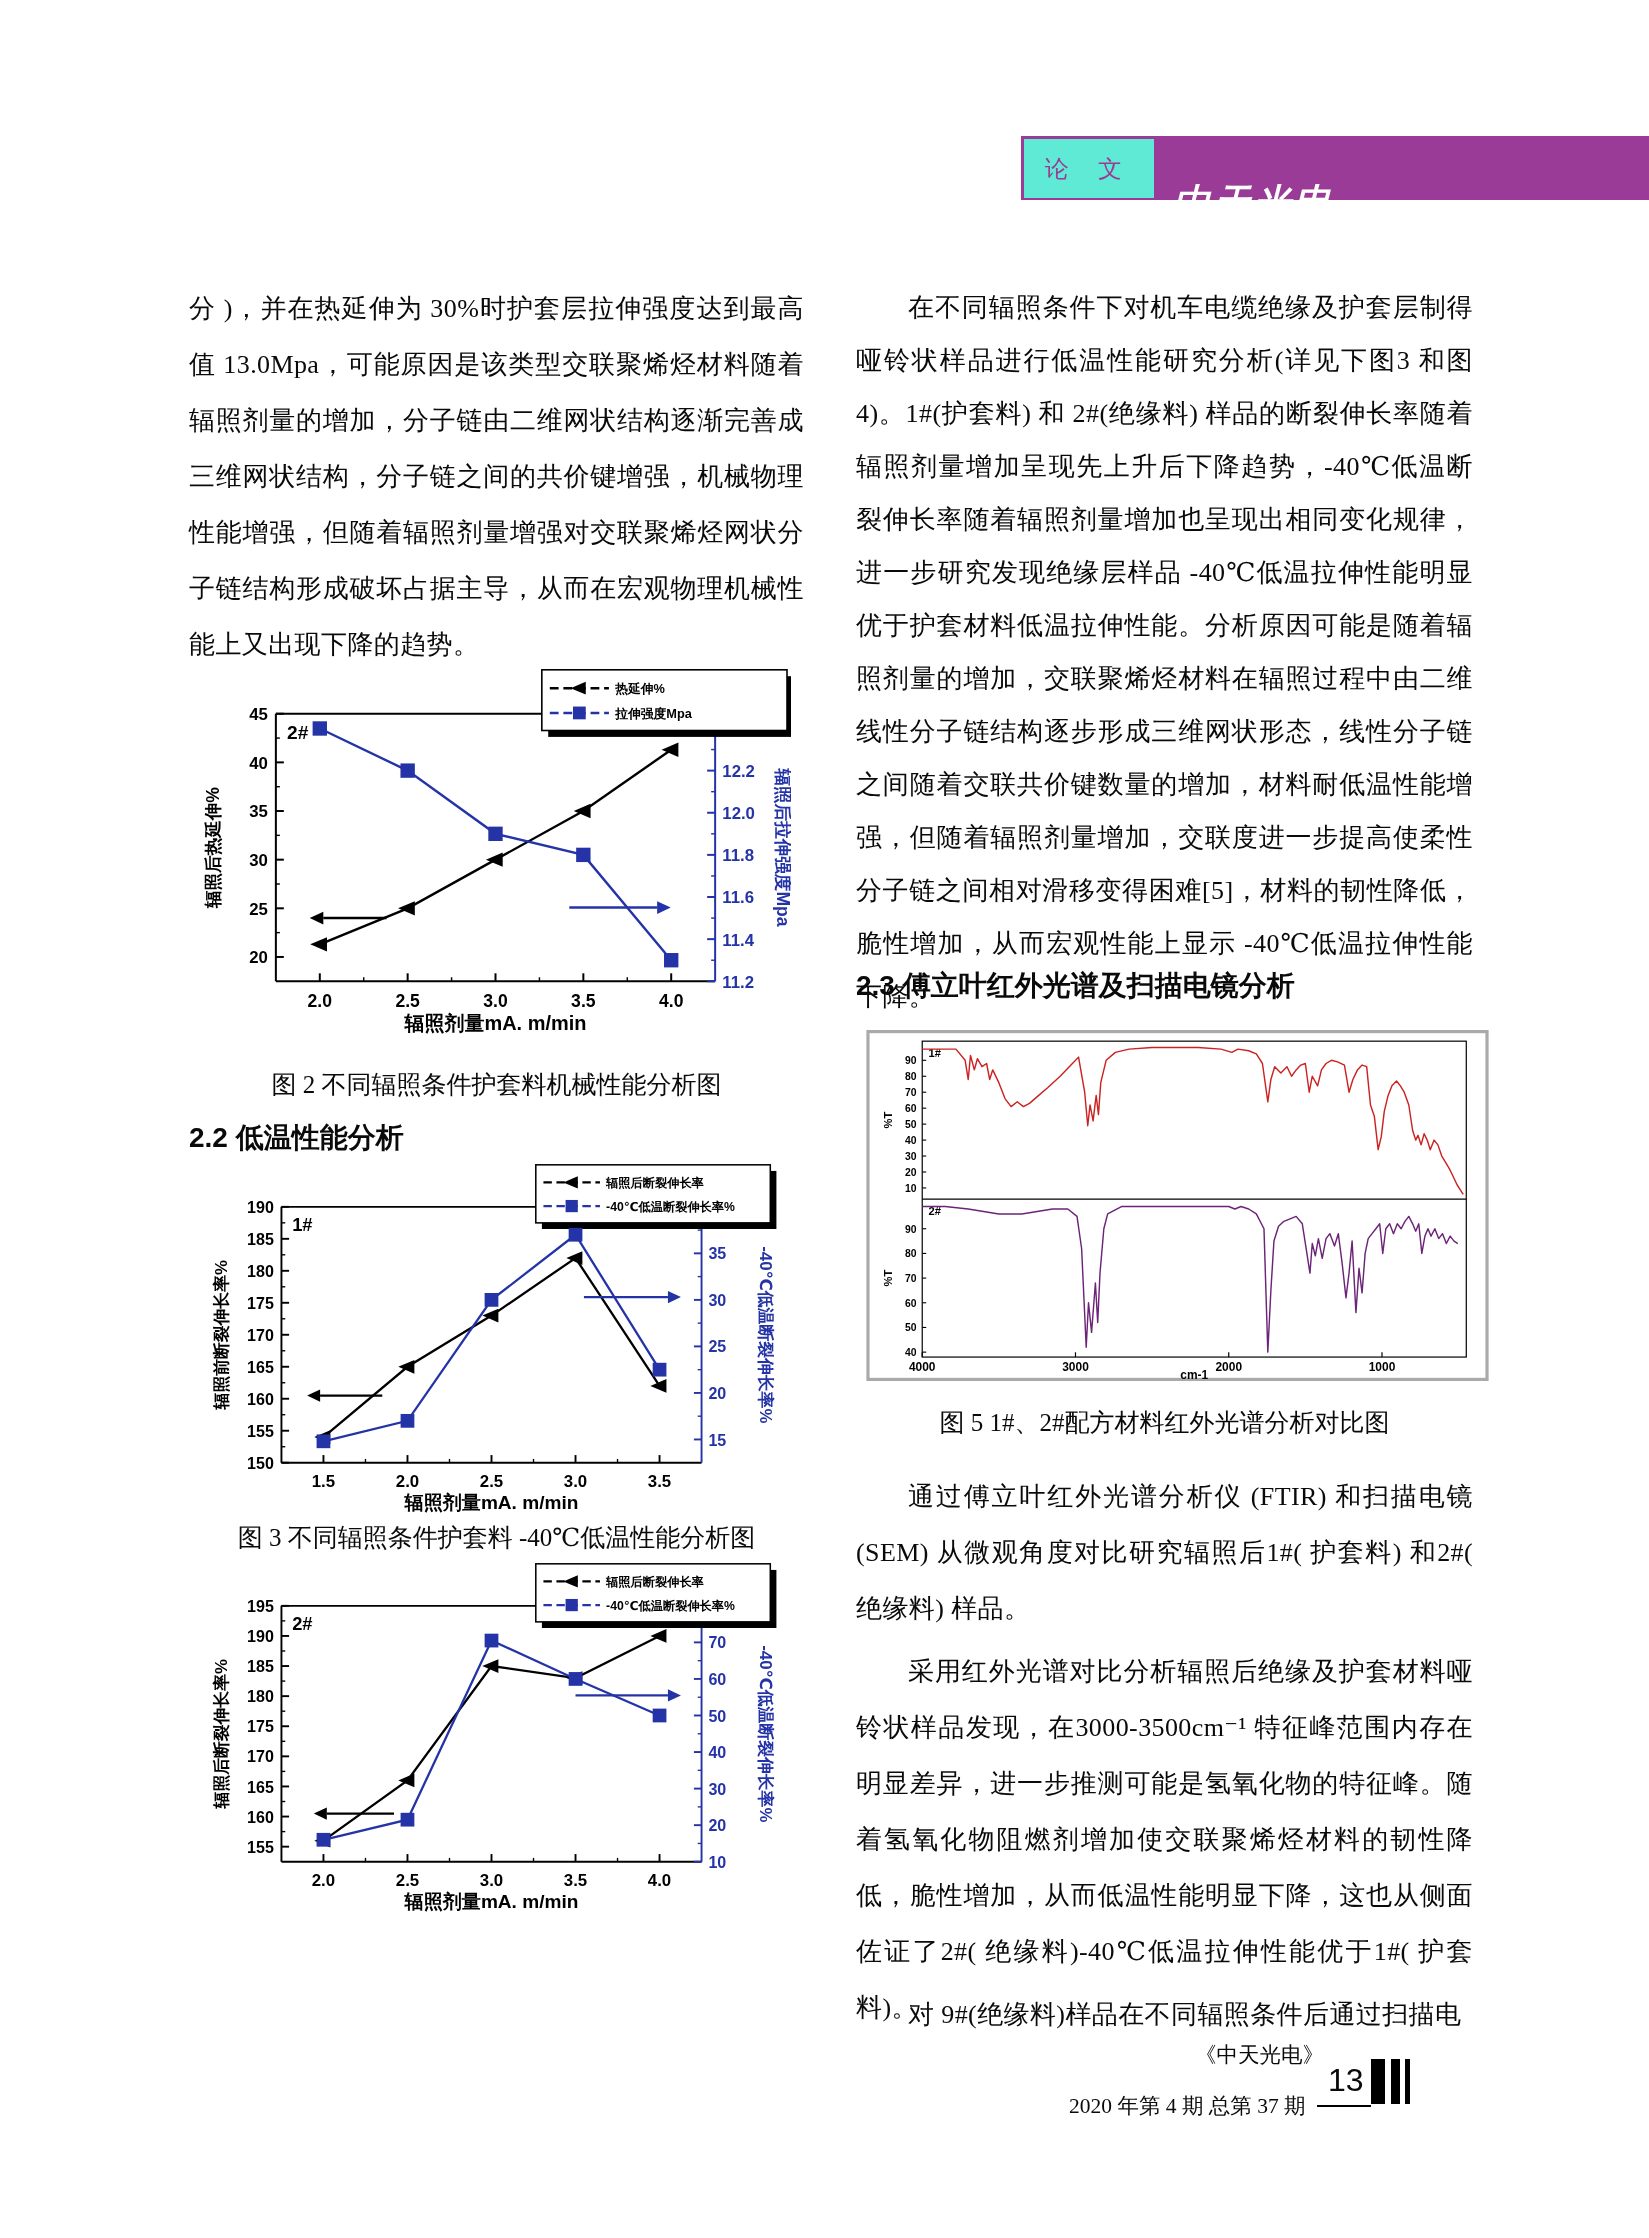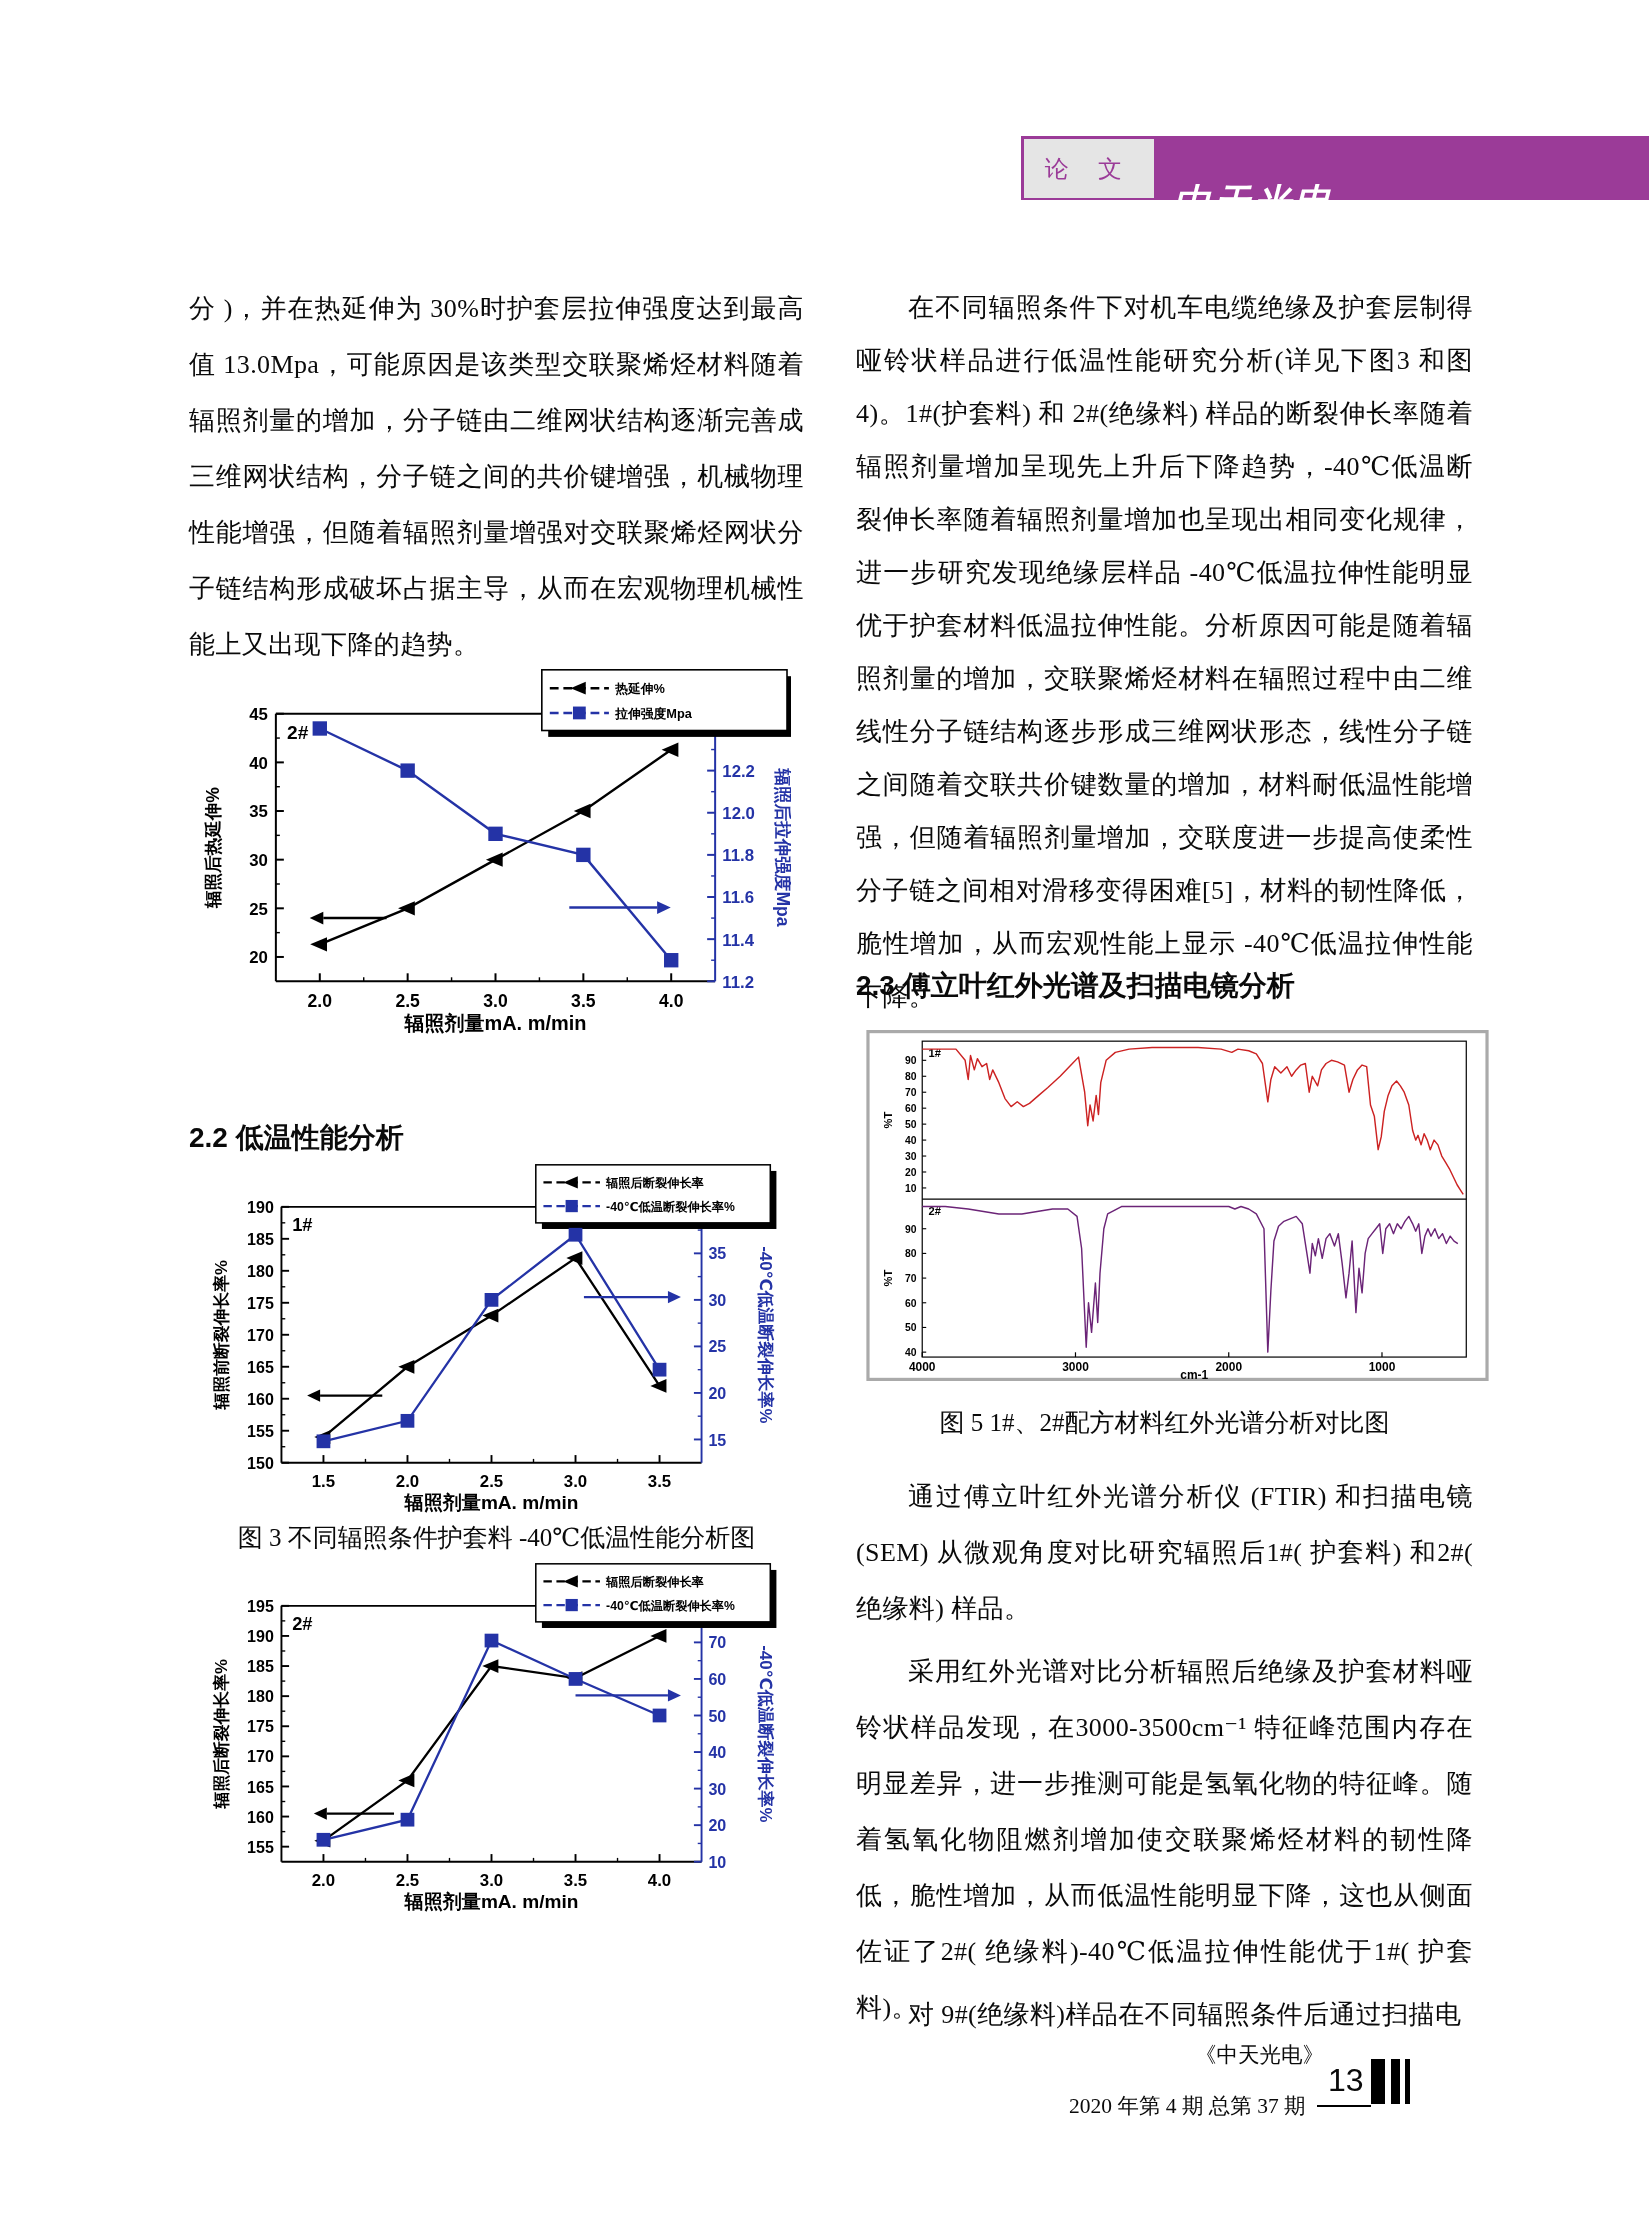--- a/index.html
+++ b/index.html
@@ -1,20 +1,20 @@
 <!DOCTYPE html>
 <html style="font-size:12.8px"><head>
 <meta charset="utf-8">
 <style>
   html,body{margin:0;padding:0;background:#e8e8e8;}
   .page{position:relative;width:1650px;height:2239px;background:#ffffff;overflow:hidden;
         font-family:"Liberation Serif","DejaVu Serif",serif;color:#0a0a0a;}
   
   .band{position:absolute;left:1021px;top:136px;width:629px;height:64px;}
-  .tag-box{position:absolute;left:1022px;top:137px;width:130px;height:59px;background:#e5e5e5;
+  .tag-box{position:absolute;left:1022px;top:137px;width:130px;height:59px;background:#5eead4;
            border:2.4px solid; display:flex;align-items:center;justify-content:center;
            font-family:"Liberation Sans","DejaVu Sans",sans-serif;font-size:24px;letter-spacing:11.2px;font-weight:500;}
   .brand{position:absolute;left:1173px;top:140px;width:239px;height:54px;color:#ffffff;
          font-family:"Liberation Serif","DejaVu Serif",serif;font-weight:bold;font-style:italic;
          font-size:37px;display:flex;align-items:center;letter-spacing:3.2px;margin-top:36px;}
   
   .para{position:absolute;font-size:26px;text-align:justify;letter-spacing:0.4px;}
   .lh70{line-height:56px}.lh67{line-height:53px}
   .indent{text-indent:2em}
   .leftcol{left:189px;width:615px;}
@@ -126,20 +126,21 @@
       <rect x="141" y="69.46456692913391" width="18" height="18" fill="#2433a6"></rect>
       <rect x="251" y="122.22047244094517" width="18" height="18" fill="#2433a6"></rect>
       <rect x="361" y="201.35433070866134" width="18" height="18" fill="#2433a6"></rect>
       <rect x="471" y="227.73228346456673" width="18" height="18" fill="#2433a6"></rect>
       <rect x="581" y="359.6220472440941" width="18" height="18" fill="#2433a6"></rect>
       <line x1="233.59999999999997" y1="315.81818181818187" x2="154.4" y2="315.81818181818187" stroke="#000000" stroke-width="3"></line>
       <polygon points="137.4,315.81818181818187 154.4,307.81818181818187 154.4,323.81818181818187" fill="#000000"></polygon>
       <line x1="462.4" y1="302.67716535433044" x2="572.4" y2="302.67716535433044" stroke="#2433a6" stroke-width="3"></line>
       <polygon points="589.4,302.67716535433044 572.4,294.67716535433044 572.4,310.67716535433044" fill="#2433a6"></polygon>
     </svg>
+  <div class="caption leftcol" style="top:1068px">图 2  不同辐照条件护套料机械性能分析图</div>
 
   <div class="heading leftcol" style="top:1119px">2.2 低温性能分析</div>
 
   <svg class="figsvg" style="left:196px;top:1161px" width="591" height="359" viewBox="0 0 740 470">
       <line x1="95" y1="60" x2="95" y2="395" stroke="#000" stroke-width="2.5"></line>
       <line x1="95" y1="395" x2="645" y2="395" stroke="#000" stroke-width="2.5"></line>
       <line x1="95" y1="60" x2="645" y2="60" stroke="#000" stroke-width="2.5"></line>
       <line x1="645" y1="60" x2="645" y2="395" stroke="#2433a6" stroke-width="2.5"></line>
       <line x1="95" y1="395" x2="105" y2="395" stroke="#000" stroke-width="2.5"></line>
       <text x="85" y="403" font-family="&quot;Liberation Sans&quot;,&quot;DejaVu Sans&quot;,sans-serif" font-weight="bold" fill="#000" text-anchor="end" font-size="21">150</text>

